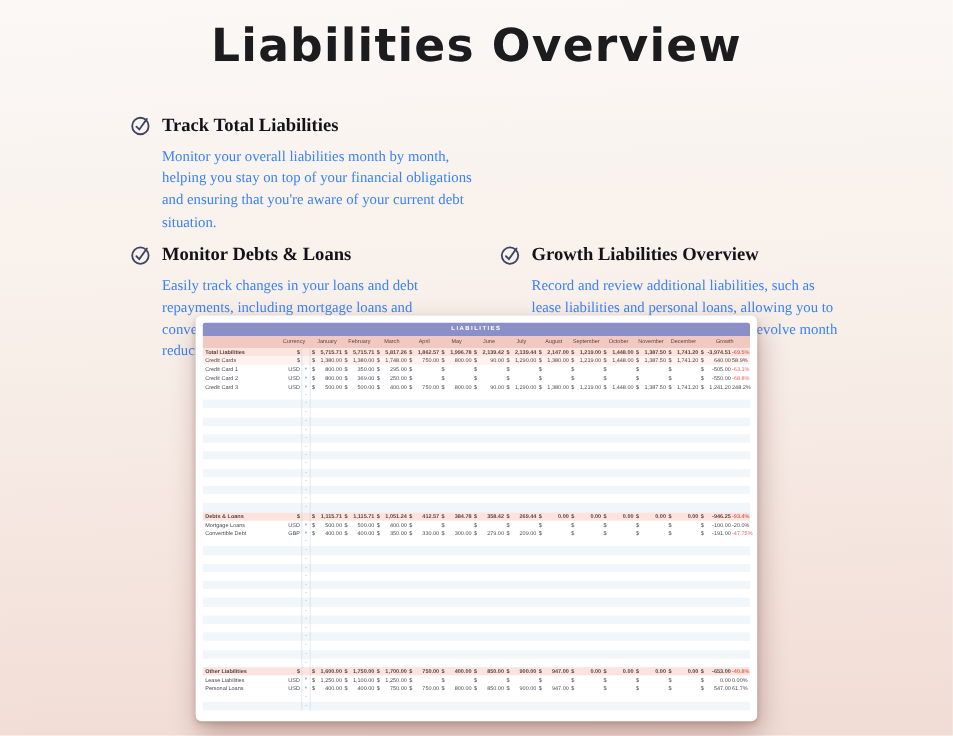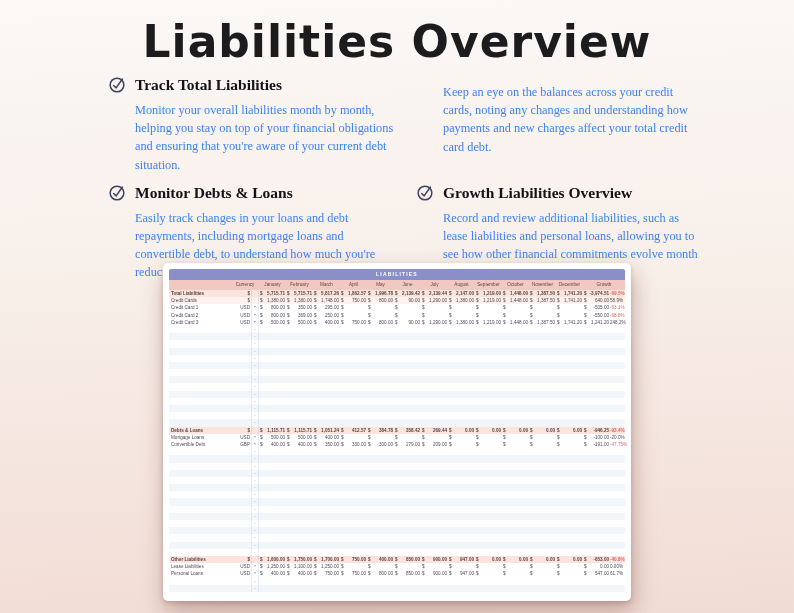--- a/index.html
+++ b/index.html
@@ -4,25 +4,25 @@
 <style>
   * { margin:0; padding:0; box-sizing:border-box; }
   html,body { width:794px; height:613px; }
   body {
     position:relative; overflow:hidden;
     font-family:"Liberation Sans", sans-serif;
     background:linear-gradient(178deg, var(--bg_top) 0%, #f8efe9 45%, var(--bg_bottom) 100%);
   }
   .page-title {
     position:absolute; top:16px; left:0; width:100%;
-    text-align:center; font-size:44px; font-weight:600; letter-spacing:1px;
+    text-align:center; font-size:38px; font-weight:600; letter-spacing:1px;
     color:var(--ink); font-family:"DejaVu Sans","Liberation Sans",sans-serif;
   }
   .features {
-    position:absolute; left:108px; top:76px; width:600px;
+    position:absolute; left:108px; top:96px; width:600px;
     display:grid; grid-template-columns:308px 292px; row-gap:10px; column-gap:0;
   }
   .feature { font-family:"Liberation Serif", serif; }
   .feature-head { display:flex; align-items:center; gap:9px; }
   .feature-head h3 { font-size:15.5px; font-weight:bold; color:#121218; }
   .check-icon { flex:0 0 auto; width:18px; height:18px; }
   .feature-body {
     margin:7px 0 0 27px; width:262px;
     font-size:12.3px; line-height:1.48; color:#3b82f6;
   }
@@ -66,21 +66,20 @@
     <div class="feature-head">
       <svg class="check-icon" viewBox="0 0 20 20">
         <circle cx="10" cy="10" r="7.6" fill="none" stroke="#3e4563" stroke-width="1.7"></circle>
         <path d="M6.3 10.6 L9 13.2 L16 3.4" fill="none" stroke="#3e4563" stroke-width="1.7" stroke-linecap="round"></path>
       </svg>
       <h3>Track Total Liabilities</h3>
     </div>
     <p class="feature-body">Monitor your overall liabilities month by month, helping you stay on top of your financial obligations and ensuring that you're aware of your current debt situation.</p>
   </div>
   <div class="feature">
-    <p class="feature-body">Keep an eye on the balances across your credit cards, noting any changes and understanding how payments and new charges affect your total credit card debt.</p>
   </div>
   <div class="feature">
     <div class="feature-head">
       <svg class="check-icon" viewBox="0 0 20 20">
         <circle cx="10" cy="10" r="7.6" fill="none" stroke="#3e4563" stroke-width="1.7"></circle>
         <path d="M6.3 10.6 L9 13.2 L16 3.4" fill="none" stroke="#3e4563" stroke-width="1.7" stroke-linecap="round"></path>
       </svg>
       <h3>Monitor Debts &amp; Loans</h3>
     </div>
     <p class="feature-body">Easily track changes in your loans and debt repayments, including mortgage loans and convertible debt, to understand how much you're reducing your liabilities over time.</p>

